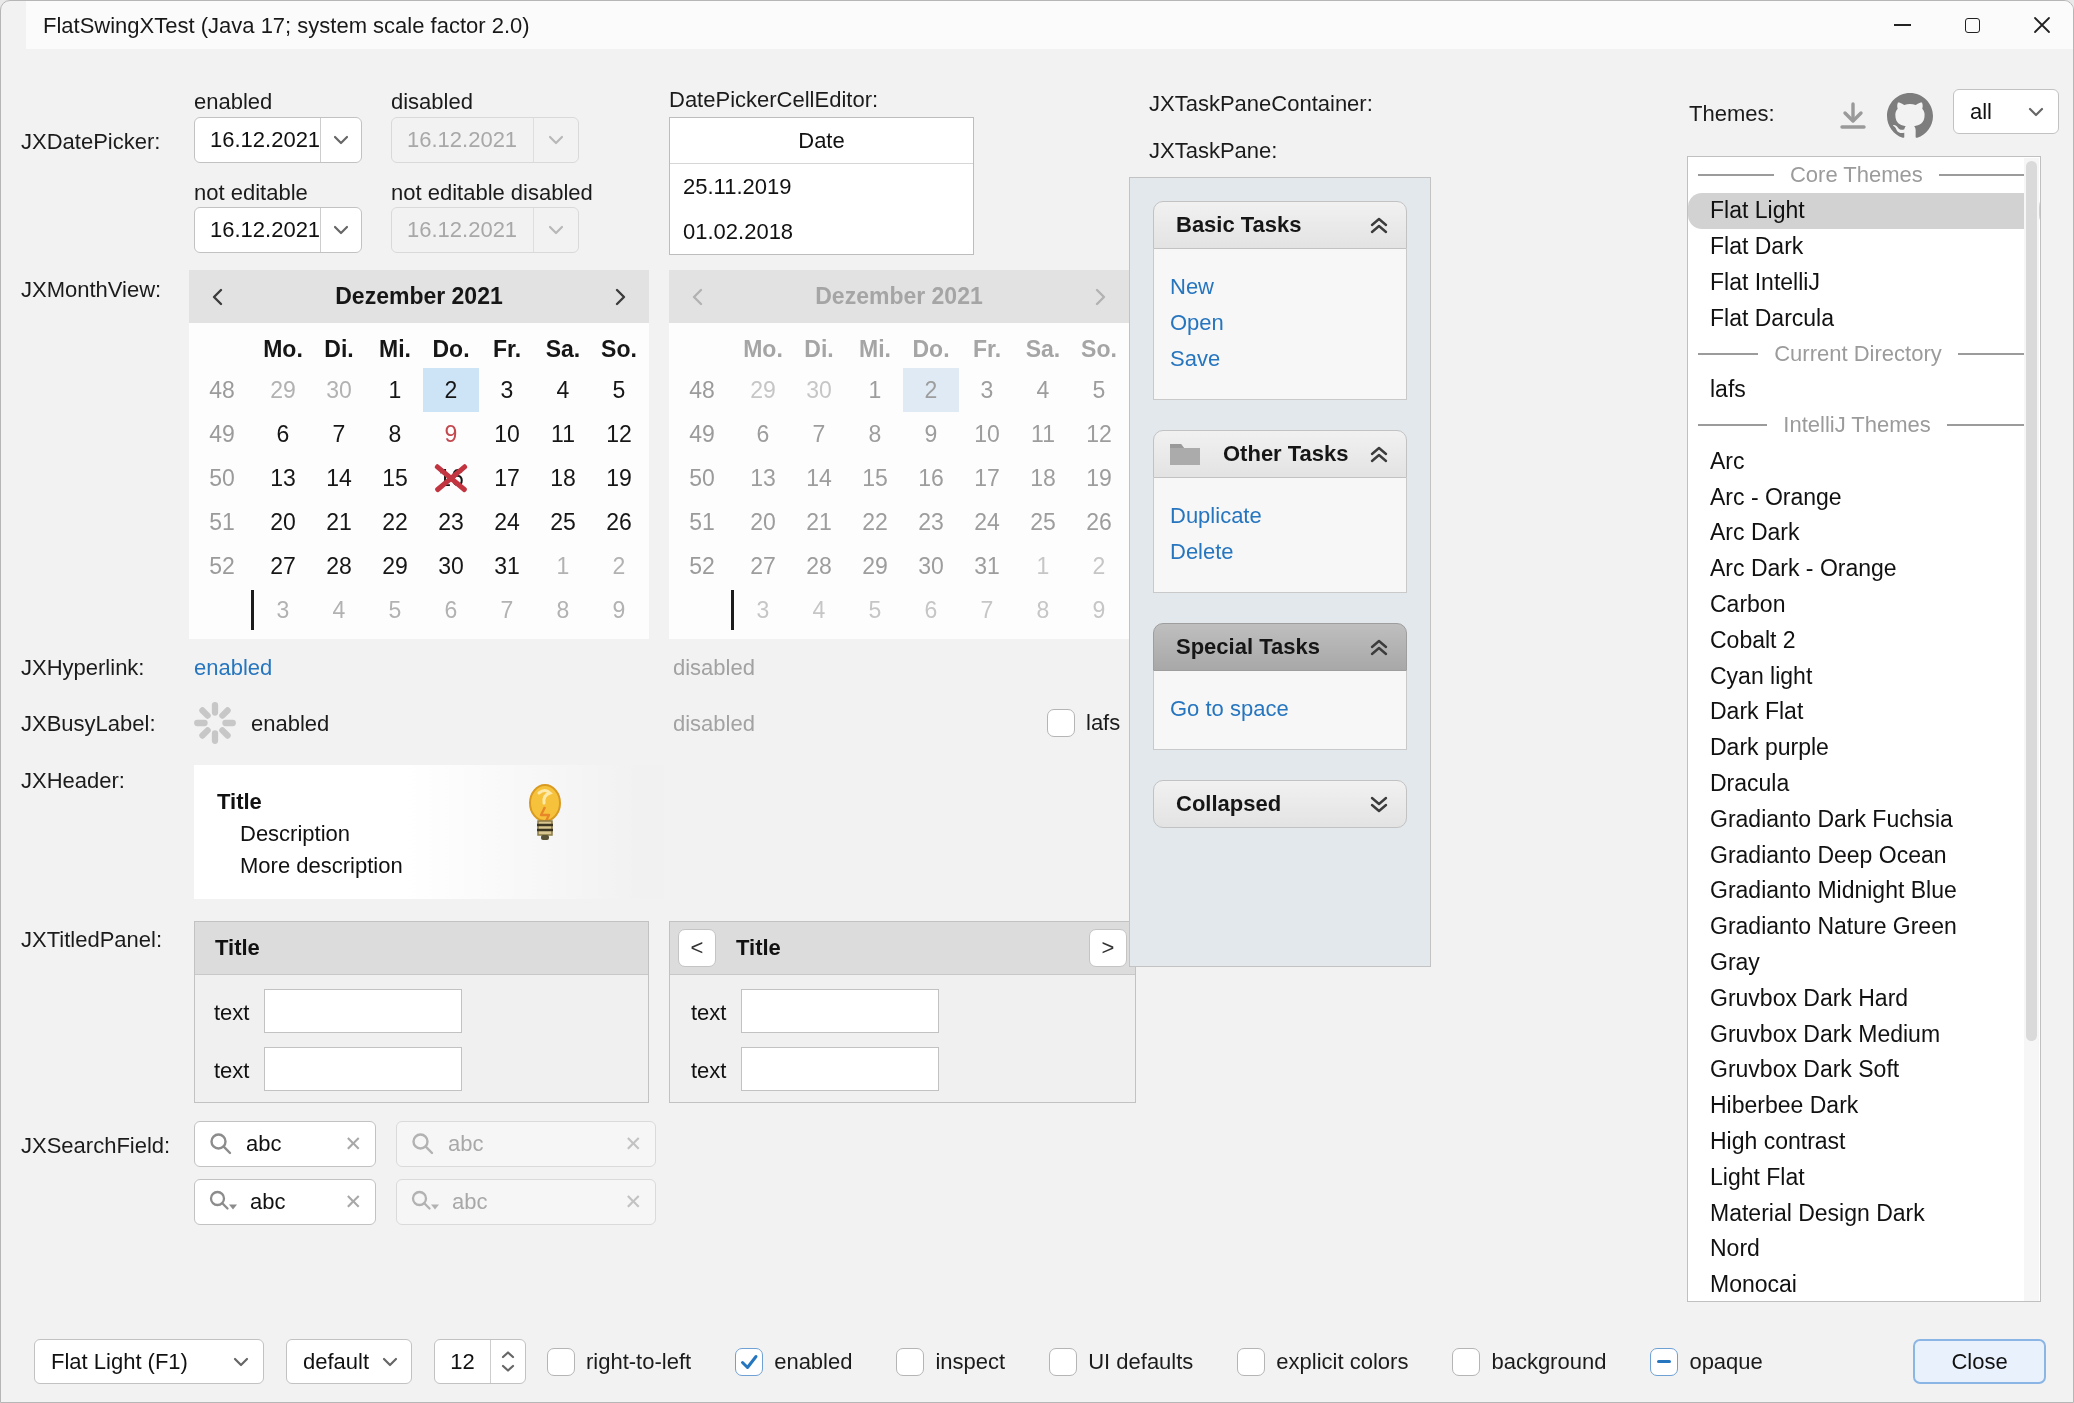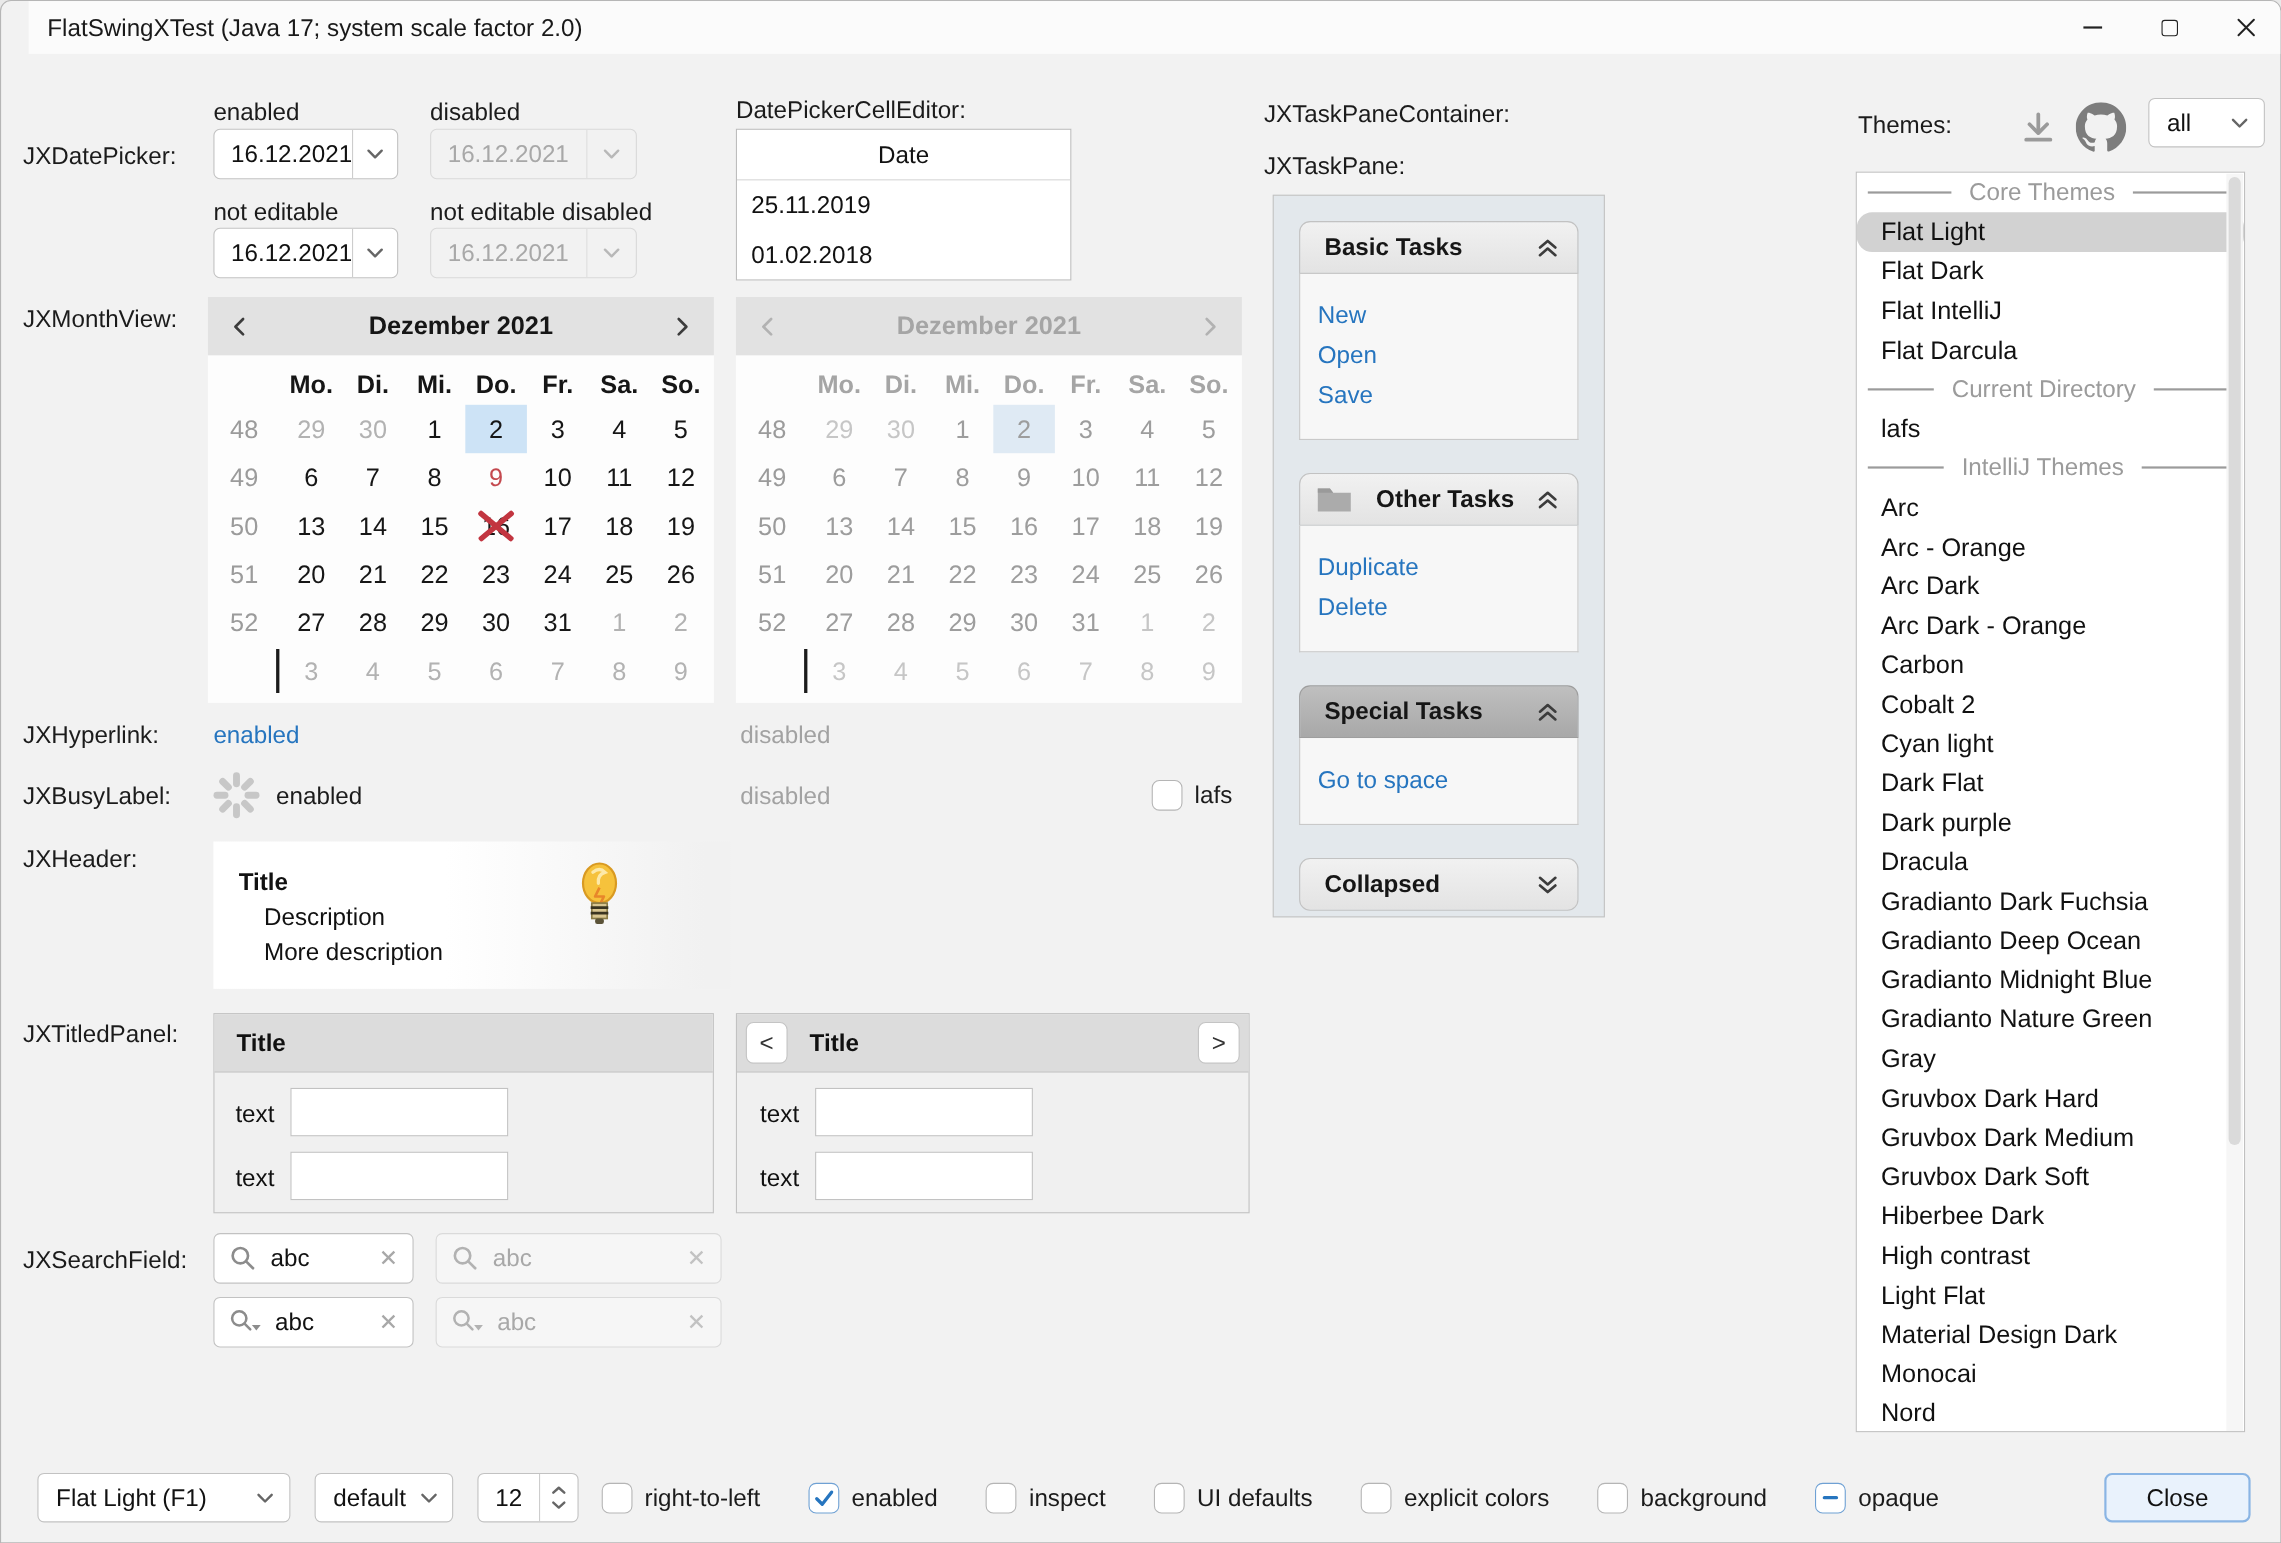--- a/index.html
+++ b/index.html
@@ -90,21 +90,21 @@
   
   .sf { position:absolute; height:46px; background:#fff; border:1px solid #c2c2c2; border-radius:6px;
     display:flex; align-items:center; padding:0 13px; gap:12px; }
   .sf .val { flex:1; font-size:22px; color:#111; }
   .sf .clear { font-size:21px; color:#a8a8a8; }
   .sf.disabled { background:#f6f6f6; border-color:#dadada; }
   .sf.disabled .val { color:#a8a8a8; }
   .sf.disabled .clear { color:#c2c2c2; }
 
   
-  #taskpane-container { position:absolute; left:1156px; top:176px; width:302px; height:657px;
+  #taskpane-container { position:absolute; left:1128px; top:176px; width:302px; height:790px;
     background:#e3e8ec; border:1px solid #c3c3c3; }
   #task-groups { position:absolute; left:23px; top:23px; width:254px; }
   .task-group { margin-bottom:30px; }
   .tg-header { height:48px; border:1px solid #c2c2c2; border-radius:10px 10px 0 0;
     background:linear-gradient(180deg,#f1f1f1,#e3e3e3); display:flex; align-items:center; padding:0 16px 0 14px; }
   .task-group.special .tg-header { background:linear-gradient(180deg,#bfbfbf,#a8a8a8); border-color:#9e9e9e; }
   .task-group.collapsed .tg-header { border-radius:10px; }
   .tg-icon { margin-right:13px; display:flex; }
   .tg-title { flex:1; font-size:22px; font-weight:bold; color:#161616; margin-left:8px; }
   .tg-chev { display:flex; }
@@ -791,22 +791,22 @@
       <div class="theme-item">Gradianto Midnight Blue</div>
       <div class="theme-item">Gradianto Nature Green</div>
       <div class="theme-item">Gray</div>
       <div class="theme-item">Gruvbox Dark Hard</div>
       <div class="theme-item">Gruvbox Dark Medium</div>
       <div class="theme-item">Gruvbox Dark Soft</div>
       <div class="theme-item">Hiberbee Dark</div>
       <div class="theme-item">High contrast</div>
       <div class="theme-item">Light Flat</div>
       <div class="theme-item">Material Design Dark</div>
+      <div class="theme-item">Nord</div>
       <div class="theme-item">Monocai</div>
-      <div class="theme-item">Nord</div>
     </div>
 
   <div class="combo" style="left:33px; top:1338px; width:230px">
     <span class="val">Flat Light (F1)</span>
     <span class="chev">
         <svg width="16" height="10" viewBox="0 0 16 10">
           <polyline class="combochev" points="2,2 8,8 14,2"></polyline>
         </svg>
       </span>
   </div>

